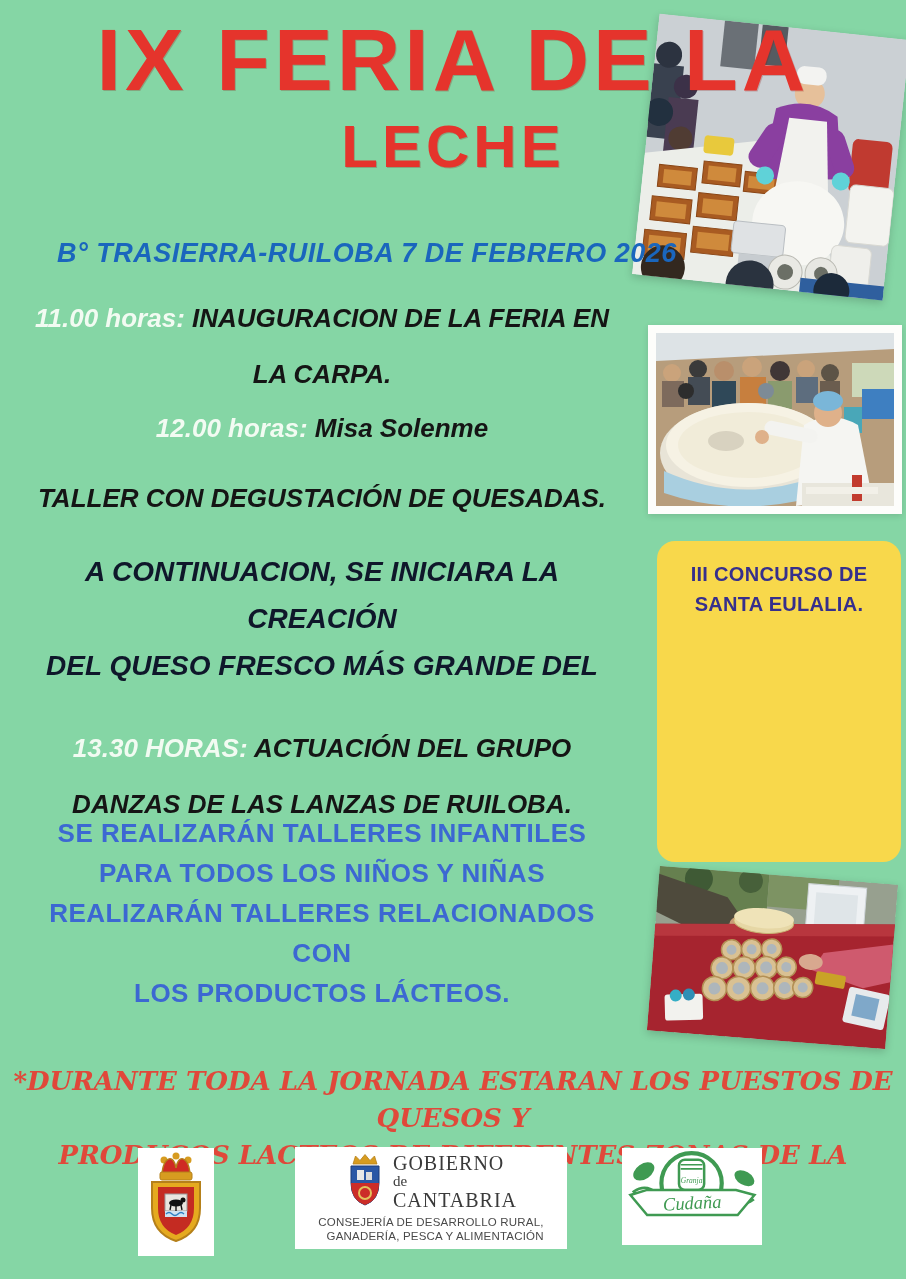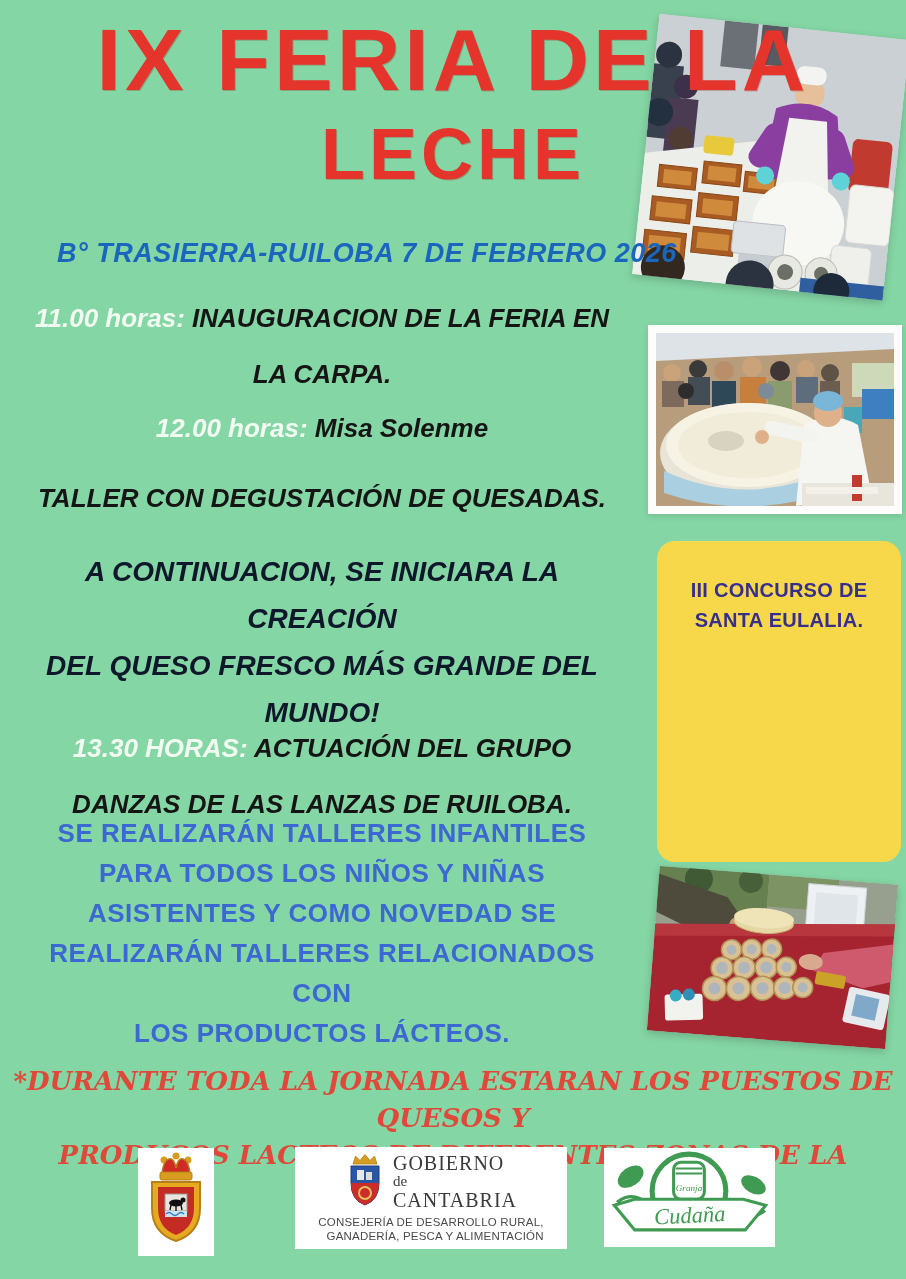--- a/index.html
+++ b/index.html
@@ -9,21 +9,21 @@
     font-family:"Liberation Sans",sans-serif;
     margin:0 auto;
   }
   
   .title{
     position:absolute;top:8px;left:0;width:100%;text-align:center;
     color:#e5342c;font-weight:800;z-index:5;line-height:1.18;
     letter-spacing:4px;text-shadow:1px 1px 0 rgba(140,20,15,.25);
   }
   .title-l1{font-size:88px;}
-  .title-l2{font-size:72px;}
+  .title-l2{font-size:60px;}
   
   .subtitle{
     position:absolute;top:238px;left:57px;
     color:#1a66bd;font-size:27px;font-weight:800;letter-spacing:.5px;
     font-style:italic;z-index:4;
   }
   
   .lcol{position:absolute;left:22px;width:600px;text-align:center;z-index:2;}
   .sched{font-size:26px;font-weight:800;font-style:italic;line-height:56px;color:#151515;}
   .time-white{color:#f2fbf2;}
@@ -41,30 +41,30 @@
     transform:rotate(6deg);z-index:1;box-shadow:0 3px 8px rgba(0,0,0,.18);}
   .photo-mid{position:absolute;left:648px;top:325px;width:254px;height:189px;
     background:#fdfdfb;padding:8px;box-sizing:border-box;z-index:1;box-shadow:0 2px 6px rgba(0,0,0,.12);}
   .photo-bottom{position:absolute;left:653px;top:875px;width:239px;height:165px;
     transform:rotate(4.5deg);z-index:1;box-shadow:0 3px 8px rgba(0,0,0,.18);}
   .photo-top svg,.photo-mid svg,.photo-bottom svg{display:block;width:100%;height:100%;}
   
   .contest-box{
     position:absolute;left:657px;top:541px;width:244px;height:321px;
     background:#f8d84b;border-radius:18px;text-align:center;
-    padding-top:34px;box-sizing:border-box;z-index:2;
+    padding-top:18px;box-sizing:border-box;z-index:2;
   }
   .contest-heading{color:#362f8c;font-weight:800;font-size:20px;line-height:30px;letter-spacing:.3px;}
   .contest-body{color:#e55d1f;font-weight:700;font-size:22px;line-height:28.5px;margin-top:6px;letter-spacing:.5px;}
   
   .logo-box{position:absolute;background:#ffffff;z-index:2;}
   .logo-ruiloba{left:138px;top:1148px;width:76px;height:108px;}
   .logo-cantabria{left:295px;top:1147px;width:272px;height:102px;
     display:flex;flex-direction:column;align-items:center;justify-content:center;}
-  .logo-cudana{left:604px;top:1148px;width:171px;height:97px;text-align:right;}
+  .logo-cudana{left:622px;top:1148px;width:140px;height:97px;text-align:right;}
   .cant-top{display:flex;align-items:center;gap:8px;}
   .cant-title{font-family:"Liberation Serif",serif;color:#3a3a3a;line-height:1.05;text-align:left;}
   .cant-t1,.cant-t3{font-size:20px;letter-spacing:1px;}
   .cant-t2{font-size:15px;}
   .cant-sub{margin-top:4px;color:#4a4a4a;font-size:11.5px;line-height:14px;text-align:right;letter-spacing:.2px;}
 </style>
 </head>
 <body>
 
 <div class="poster">
@@ -78,29 +78,27 @@
 
   <div class="lcol sched" style="top:290px;"><span class="time-white">11.00 horas:</span><span class="blk"> INAUGURACION DE LA FERIA EN LA CARPA.</span></div>
 
   <div class="lcol sched" style="top:400px;"><span class="time-white">12.00 horas:</span><span class="blk"> Misa Solenme</span></div>
 
   <div class="lcol sched" style="top:470px;">TALLER CON DEGUSTACIÓN DE QUESADAS.</div>
 
   <div class="lcol announce" style="top:548px;">
     <div>A CONTINUACION, SE INICIARA LA CREACIÓN</div>
     <div>DEL QUESO FRESCO MÁS GRANDE DEL</div>
-    <div>MUNDO!</div>
   </div>
 
   <div class="lcol sched" style="top:720px;"><span class="time-white">13.30 HORAS:</span><span class="blk"> ACTUACIÓN DEL GRUPO DANZAS DE LAS LANZAS DE RUILOBA.</span></div>
 
   <div class="lcol workshops" style="top:813px;">
     <div>SE REALIZARÁN TALLERES INFANTILES</div>
     <div>PARA TODOS LOS NIÑOS Y NIÑAS</div>
-    <div>ASISTENTES Y COMO NOVEDAD SE</div>
     <div>REALIZARÁN TALLERES RELACIONADOS CON</div>
     <div>LOS PRODUCTOS LÁCTEOS.</div>
   </div>
 
   <div class="footer-note">
     <div>*DURANTE TODA LA JORNADA ESTARAN LOS PUESTOS DE QUESOS Y</div>
     <div>PRODUCOS LACTEOS DE DIFERENTES ZONAS DE LA PROVICIA.</div>
   </div>
 
   <div class="photo-top">

